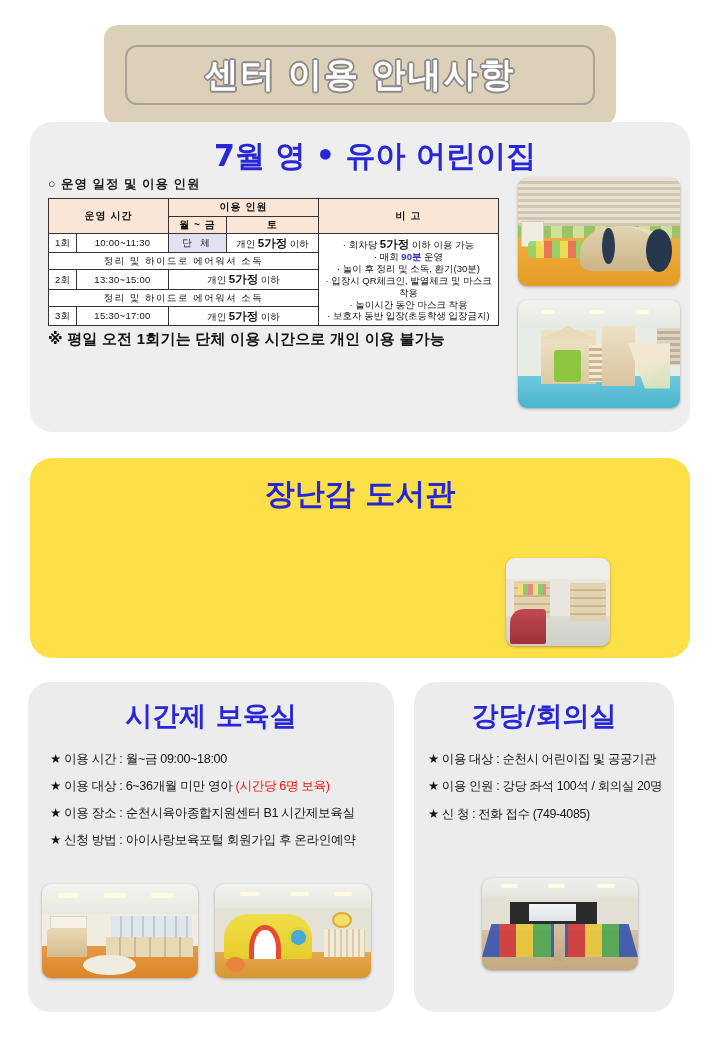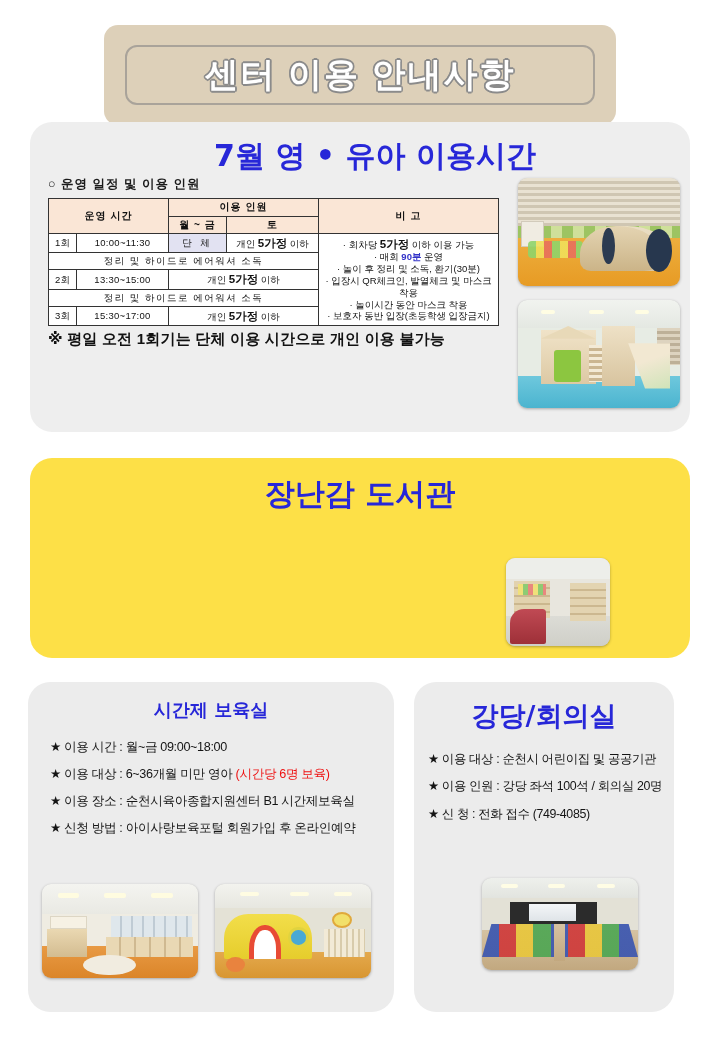--- a/index.html
+++ b/index.html
@@ -44,21 +44,21 @@
   #panel-hall   { left: 414px; top: 682px; width: 260px; height: 330px; background: #ececec; }
 
   .sec-head {
     text-align: center;
     color: #2727d8;
     font-weight: bold;
     font-family: "DejaVu Sans", "Liberation Sans", sans-serif;
   }
   #head-play   { font-size: 30px; margin: 14px 0 4px 0; padding-left: 30px; }
   #head-toy    { font-size: 30px; margin: 16px 0 10px 0; }
-  #head-hourly { font-size: 18px; margin: 16px 0 12px 0; }
+  #head-hourly { font-size: 27px; margin: 16px 0 12px 0; }
   #head-hall   { font-size: 27px; margin: 16px 0 12px 0; }
 
   
   .table-wrap {
     position: absolute; left: 48px; top: 176px; width: 450px;
   }
   .table-caption {
     font-size: 12.5px; font-weight: bold; color: #1a1a1a;
     margin-bottom: 5px; letter-spacing: 1px;
   }
@@ -245,21 +245,21 @@
 </head>
 <body>
 
 <div class="title-banner">
   <div class="title-inner">
     <span class="title-text">센터 이용 안내사항</span>
   </div>
 </div>
 
 <div class="panel" id="panel-play">
-  <div class="sec-head" id="head-play">7월 영 • 유아 이용시간</div>
+  <div class="sec-head" id="head-play">7월 영 • 유아 어린이집</div>
 </div>
 
 <div class="table-wrap">
   <div class="table-caption">○ 운영 일정 및 이용 인원</div>
 
   <table class="sched">
     <colgroup>
       <col style="width:28px">
         <col style="width:92px">
       <col style="width:58px">

